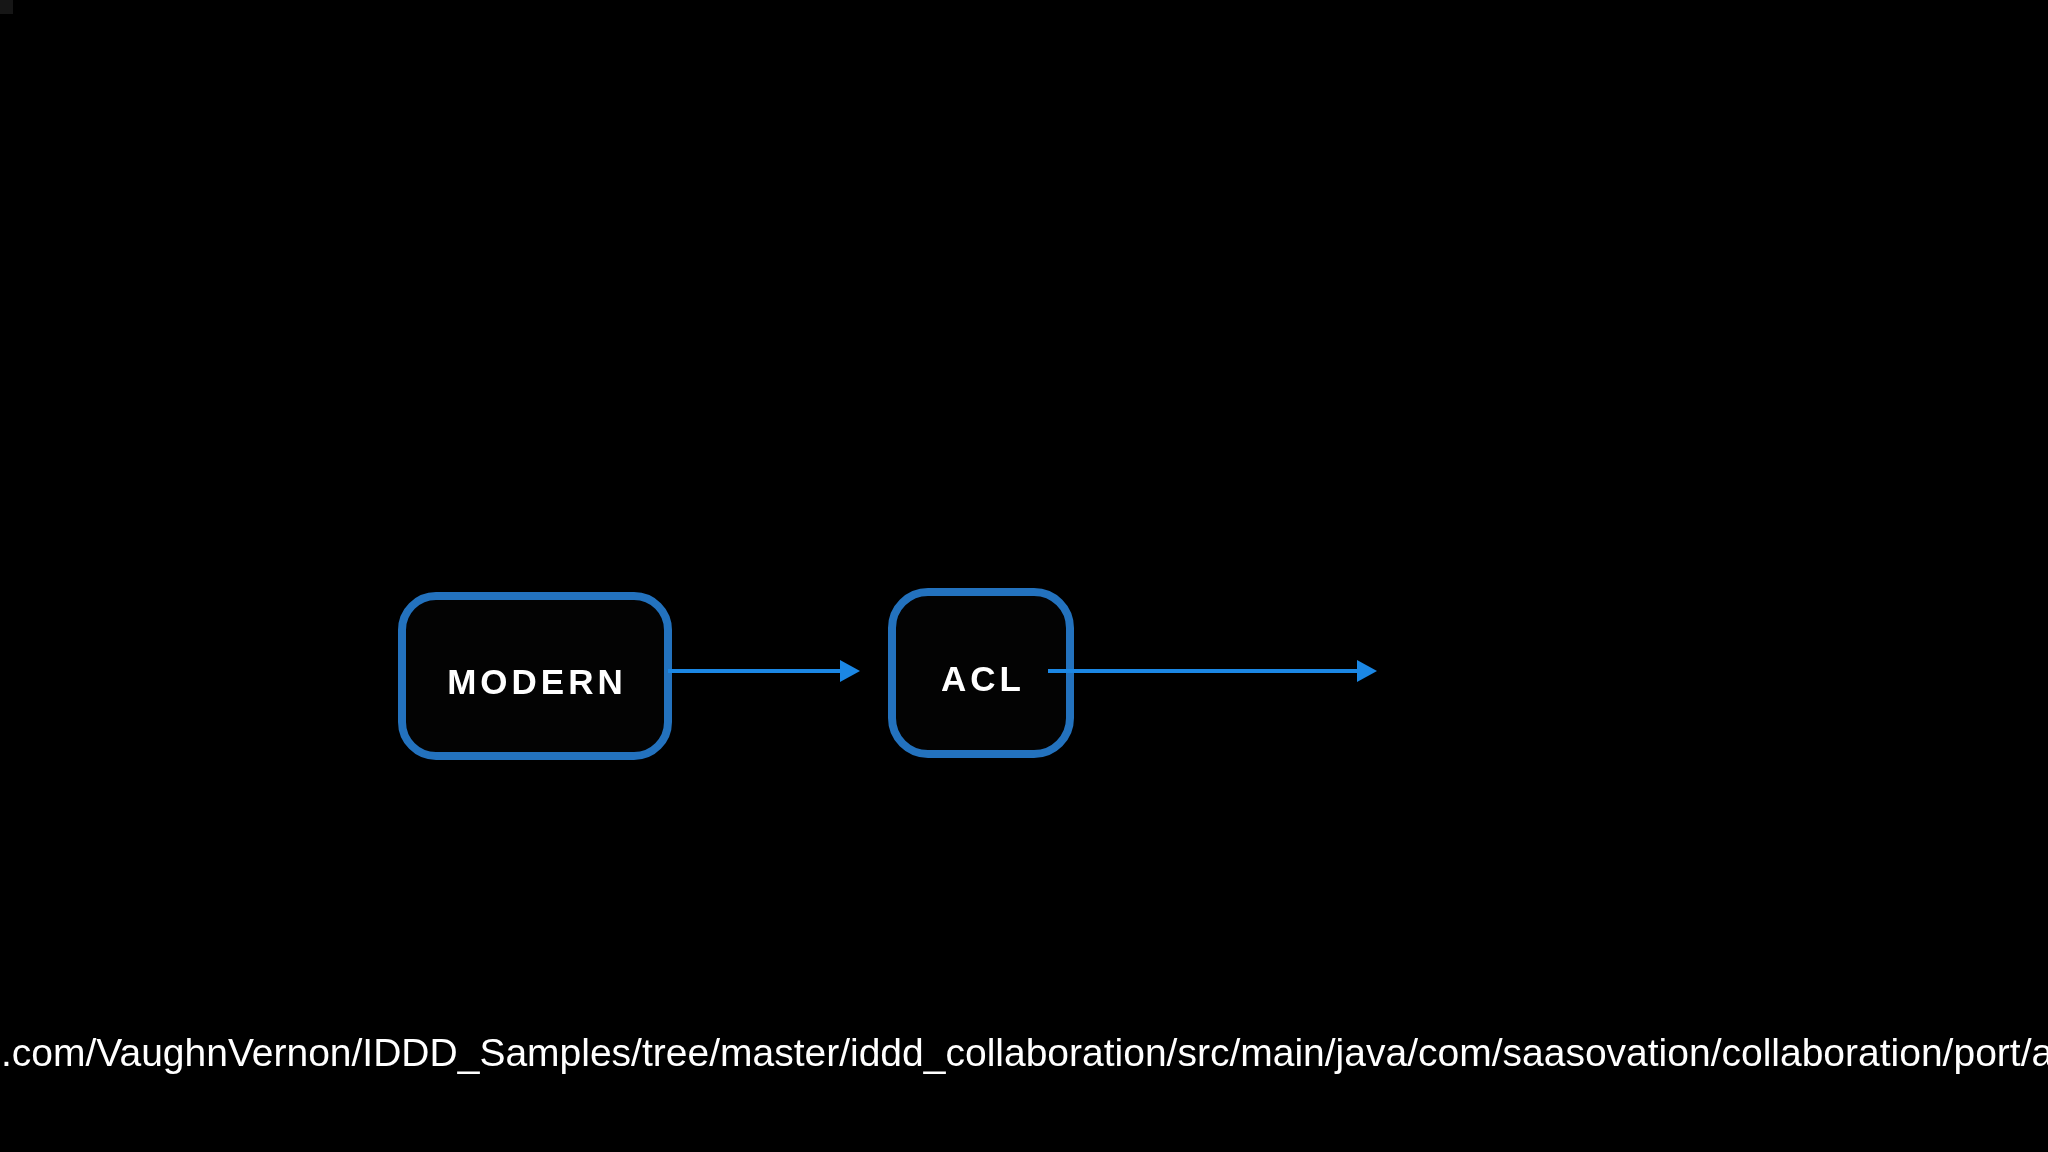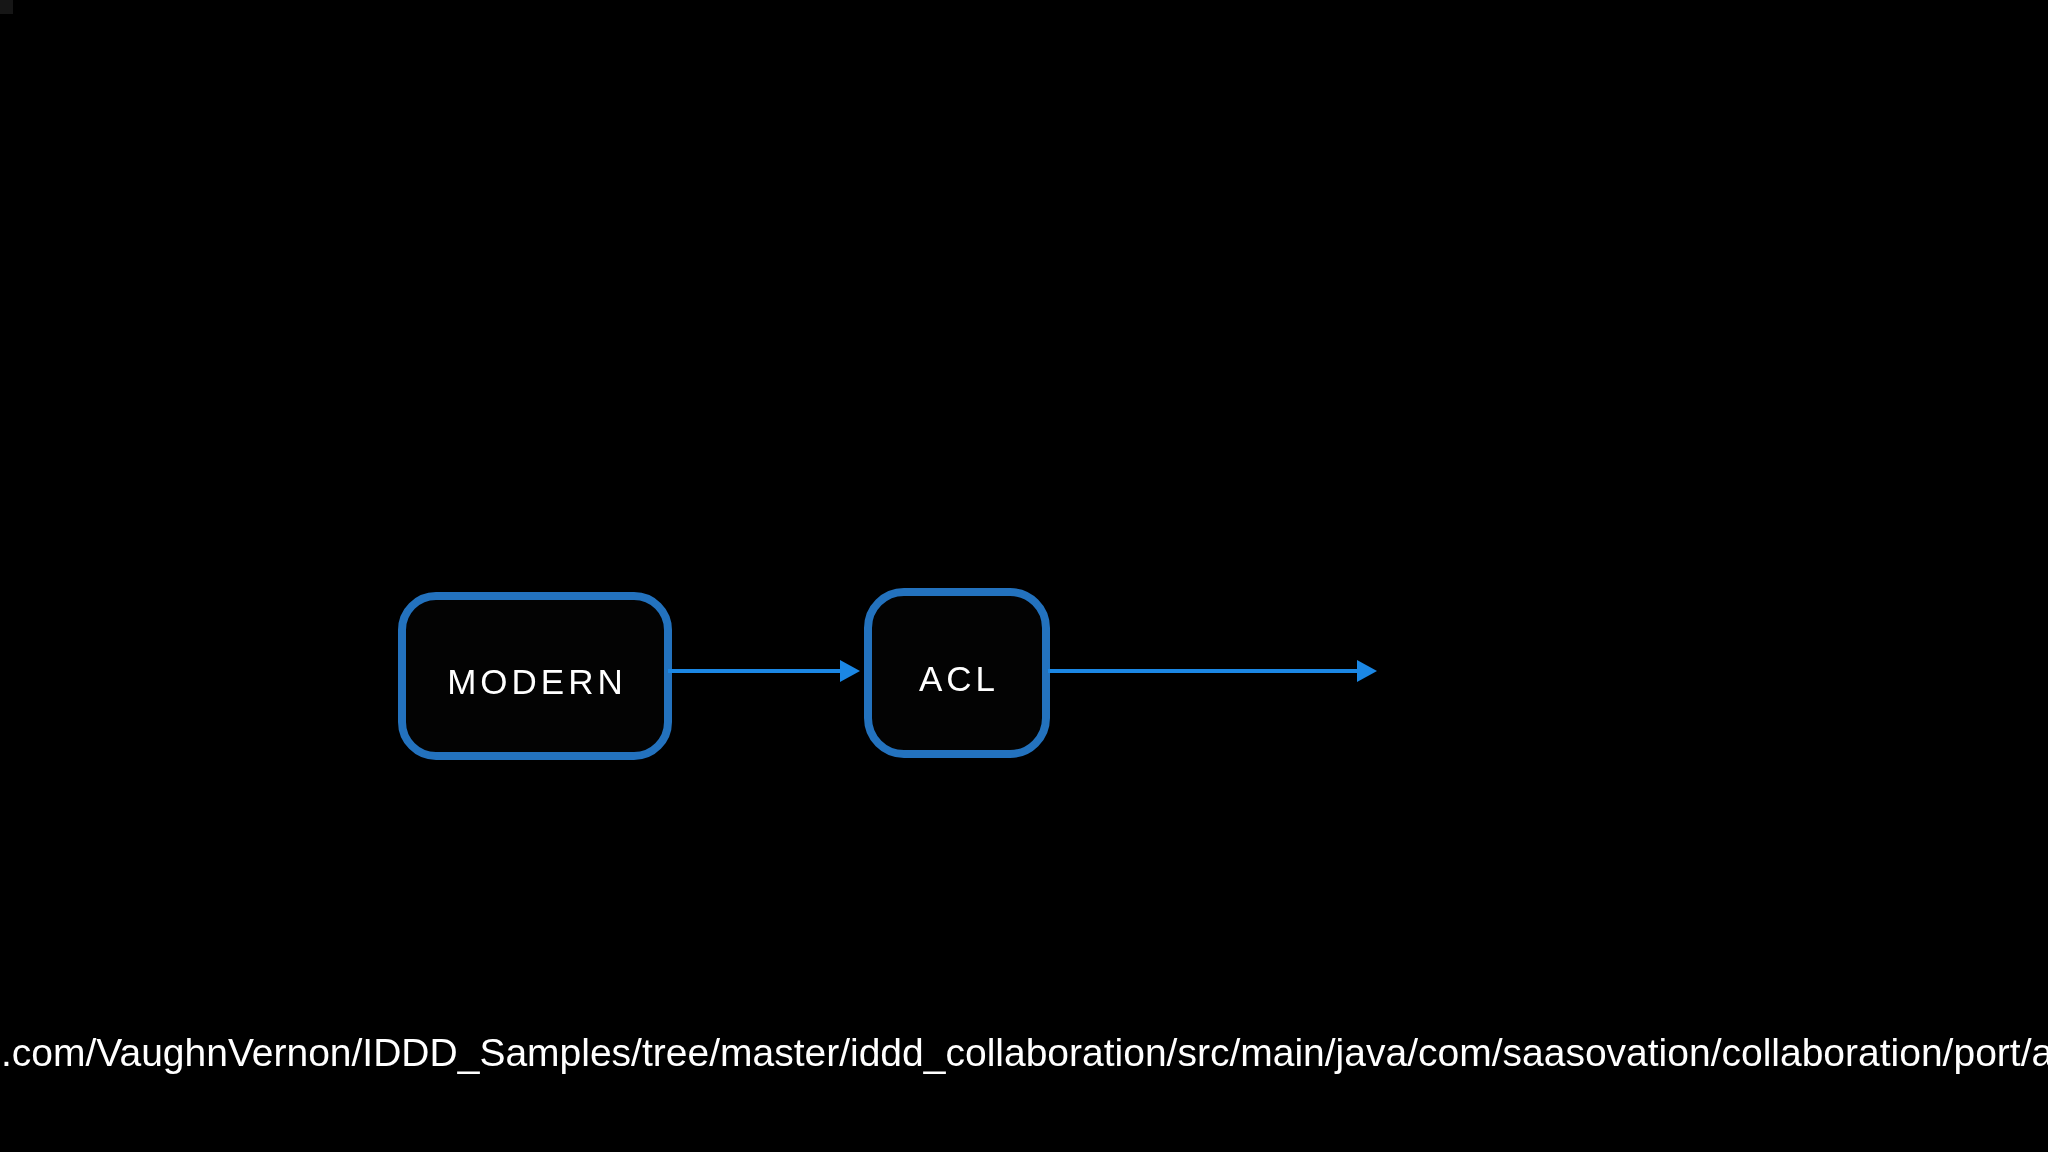--- a/index.html
+++ b/index.html
@@ -29,28 +29,28 @@
     border: 8px solid var(--box-border, #2372be);
     border-radius: 38px;
     background: #030303;
     display: flex;
     align-items: center;
     justify-content: center;
   }
   .dbox .label {
     color: var(--label, #ffffff);
     font-size: 35px;
-    font-weight: 400;
+    font-weight: 700;
     letter-spacing: 4px;
     margin-right: -4px; 
     white-space: nowrap;
     margin-top: 12px;
   }
   #box-modern { left: 398px; top: 592px; width: 274px; height: 168px; }
-  #box-acl    { left: 864px; top: 588px; width: 186px; height: 170px; border-radius: 40px; }
+  #box-acl    { left: 888px; top: 588px; width: 186px; height: 170px; border-radius: 40px; }
   #box-legacy { left: 1377px; top: 588px; width: 270px; height: 169px; }
 
   .arrow {
     position: absolute;
     display: flex;
     align-items: center;
     height: 22px;
   }
   .arrow .line {
     height: 4px;

